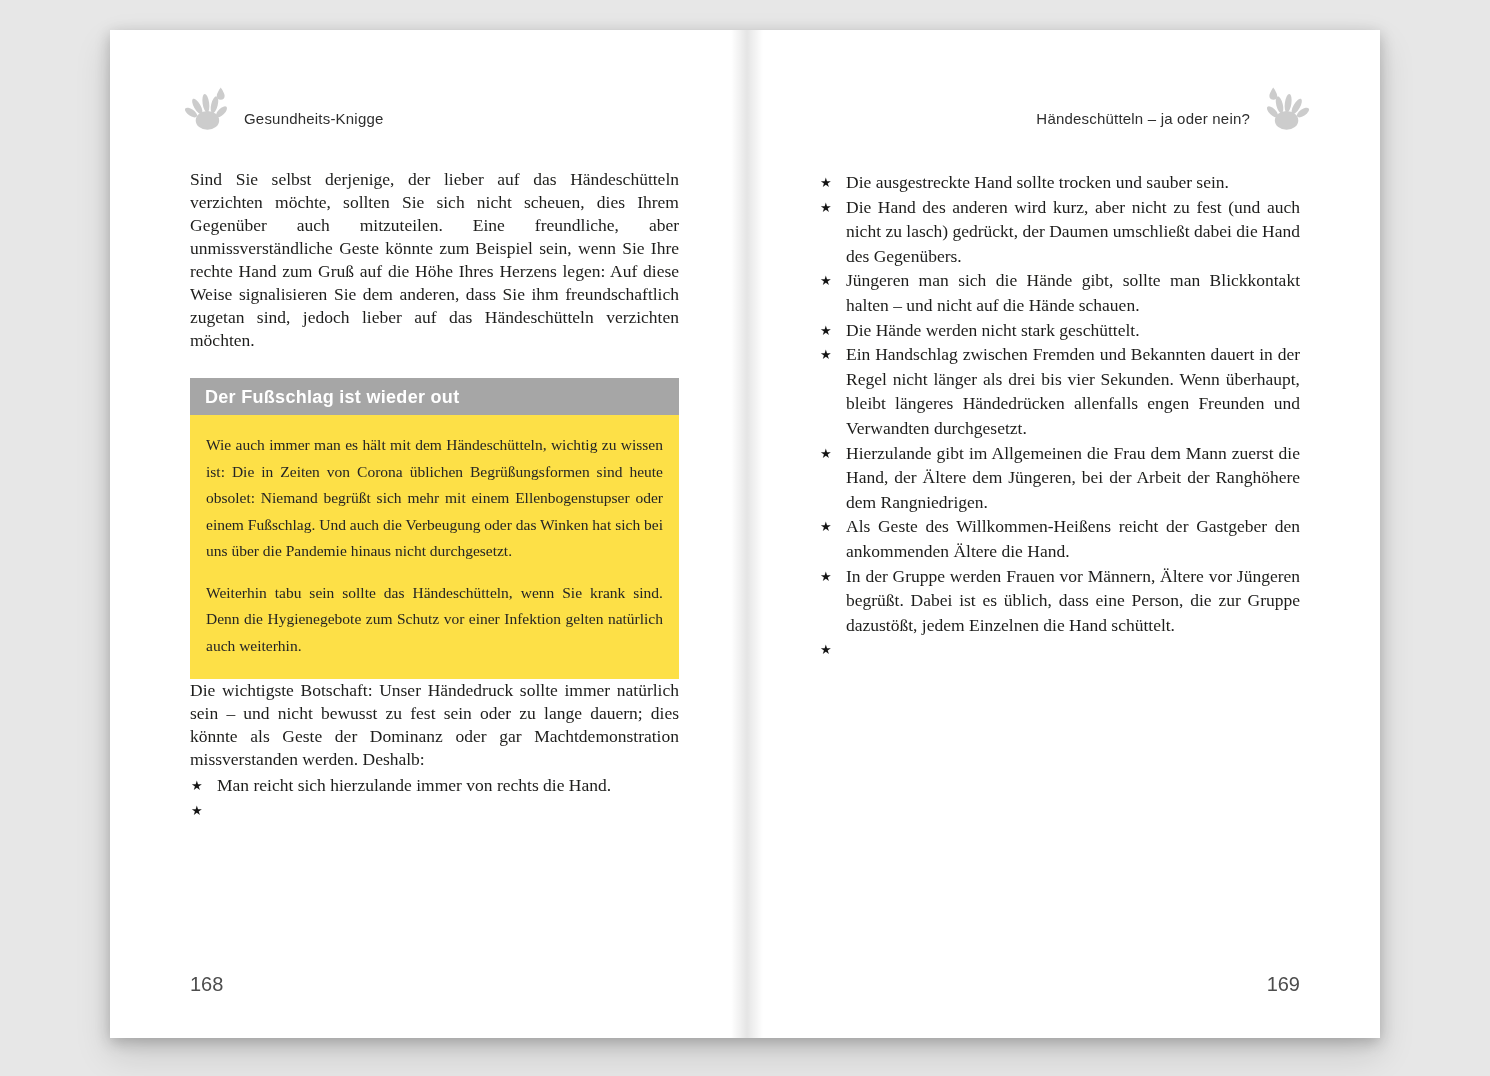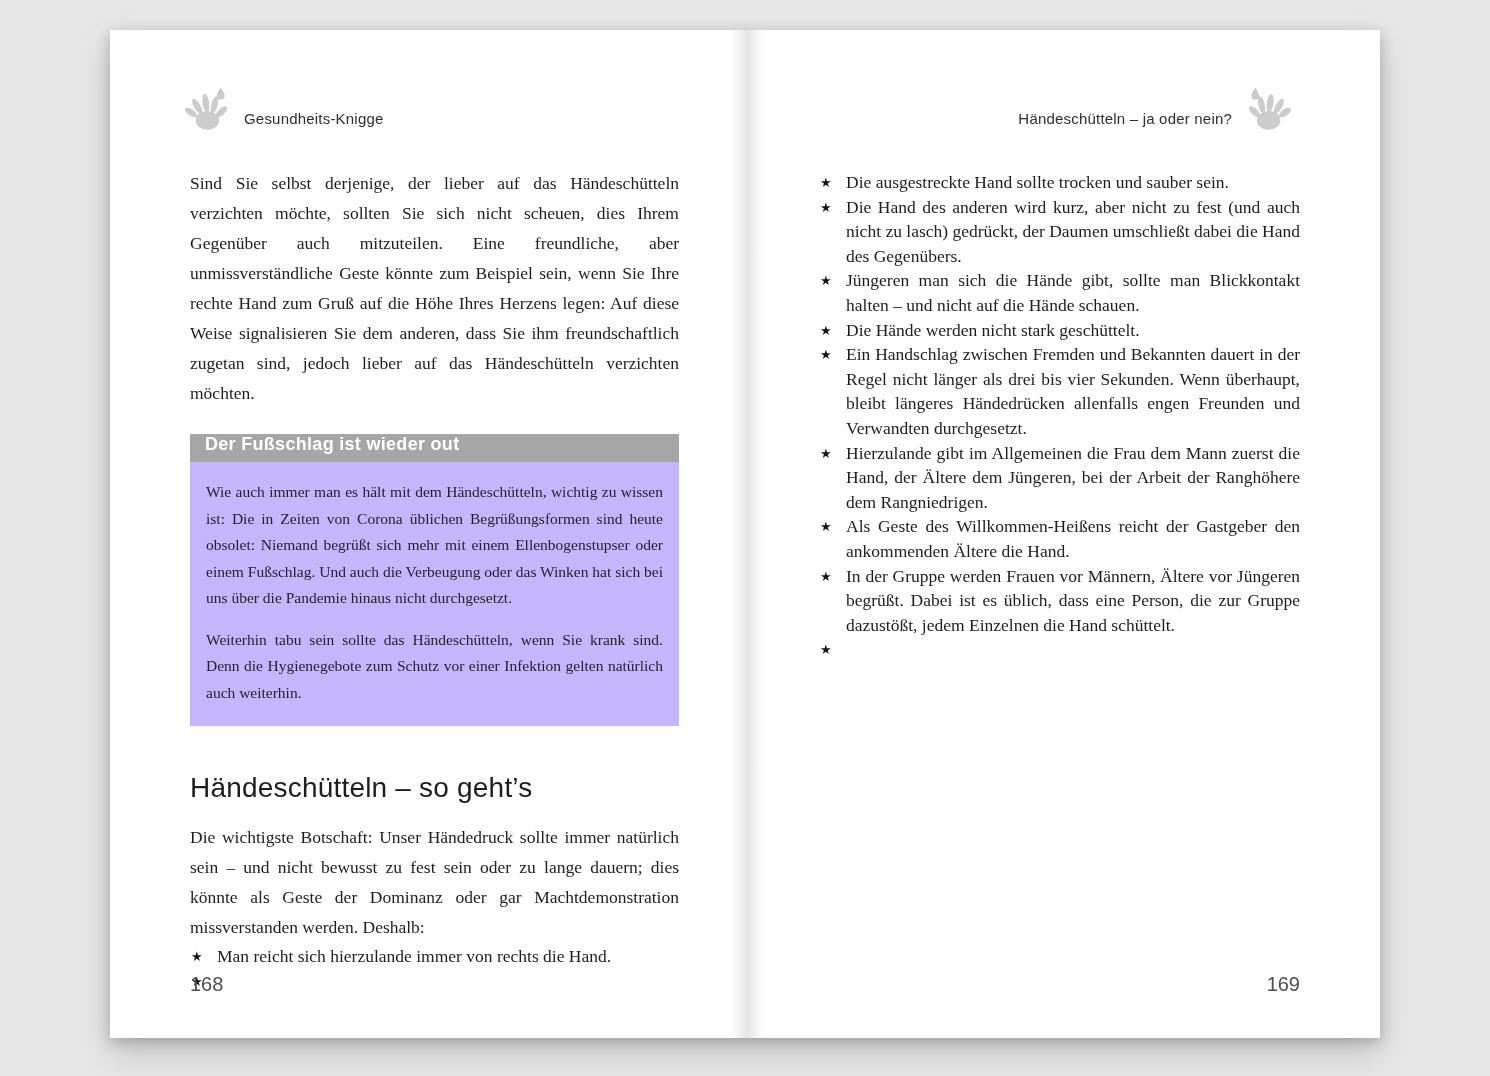--- a/index.html
+++ b/index.html
@@ -26,44 +26,44 @@
   .page-right::before{
     content:""; position:absolute; top:0; left:0; width:16px; height:100%;
     background:linear-gradient(to right, rgba(0,0,0,0.10), rgba(0,0,0,0));
     pointer-events:none;
   }
 
   .page-header {
     position:absolute; top:56px; display:flex; align-items:flex-end; gap:10px;
   }
   .page-left  .page-header { left:74px; }
-  .page-right .page-header { right:88px; }
+  .page-right .page-header { right:70px; }
   .header-text {
     font-family:"Liberation Sans","DejaVu Sans",sans-serif;
     font-size:15px; color:#2e2e2e; padding-bottom:9px; letter-spacing:0.2px;
   }
   .hand-icon svg { display:block; }
   .hand-icon.mirrored svg { transform:scaleX(-1); }
 
   .content { position:absolute; top:138px; }
   .page-left  .content { left:80px; right:68px; }
   .page-right .content { left:72px; right:80px; }
 
   .body-text {
-    margin:0; font-size:17.5px; line-height:30px; text-align:justify; color:#1d1d1b;
+    margin:0; font-size:17.5px; line-height:23px; text-align:justify; color:#1d1d1b;
   }
 
   .info-box { margin-top:26px; }
   .info-box-bar {
     background:#a6a6a6; color:#ffffff;
     font-family:"Liberation Sans","DejaVu Sans",sans-serif;
     font-weight:700; font-size:18px; letter-spacing:0.3px;
-    padding:0 15px 7px;
-  }
-  .info-box-body { background:#c4b5fd; padding:17px 16px 20px; }
+    padding:9px 15px 7px;
+  }
+  .info-box-body { background:#fde047; padding:17px 16px 20px; }
   .info-box-body p {
     margin:0 0 15px; font-size:15.5px; line-height:26.5px; text-align:justify; color:#242424;
   }
   .info-box-body p:last-child { margin-bottom:0; }
 
   .section-heading {
     margin:46px 0 18px;
     font-family:"Liberation Sans","DejaVu Sans",sans-serif;
     font-weight:400; font-size:28px; color:#1d1d1b; letter-spacing:0.2px;
   }
@@ -114,21 +114,20 @@
       <p class="body-text">Sind Sie selbst derjenige, der lieber auf das Händeschütteln verzichten möchte, sollten Sie sich nicht scheuen, dies Ihrem Gegenüber auch mitzuteilen. Eine freundliche, aber unmissverständliche Geste könnte zum Beispiel sein, wenn Sie Ihre rechte Hand zum Gruß auf die Höhe Ihres Herzens legen: Auf diese Weise signalisieren Sie dem anderen, dass Sie ihm freundschaftlich zugetan sind, jedoch lieber auf das Händeschütteln verzichten möchten.</p>
 
       <div class="info-box">
         <div class="info-box-bar">Der Fußschlag ist wieder out</div>
         <div class="info-box-body">
           <p>Wie auch immer man es hält mit dem Händeschütteln, wichtig zu wissen ist: Die in Zeiten von Corona üblichen Begrüßungsformen sind heute obsolet: Niemand begrüßt sich mehr mit einem Ellenbogenstupser oder einem Fußschlag. Und auch die Verbeugung oder das Winken hat sich bei uns über die Pandemie hinaus nicht durchgesetzt.</p>
           <p>Weiterhin tabu sein sollte das Händeschütteln, wenn Sie krank sind. Denn die Hygienegebote zum Schutz vor einer Infektion gelten natürlich auch weiterhin.</p>
         </div>
       </div>
 
-      <h1 class="section-heading">Händeschütteln – so geht’s</h1>
 
       <p class="body-text">Die wichtigste Botschaft: Unser Händedruck sollte immer natürlich sein – und nicht bewusst zu fest sein oder zu lange dauern; dies könnte als Geste der Dominanz oder gar Machtdemonstration missverstanden werden. Deshalb:</p>
 
       <ul class="star-list">
 
           <li class="star-item">
             <span class="star">★</span>
             <span>Man reicht sich hierzulande immer von rechts die Hand.</span>
           </li>
 

